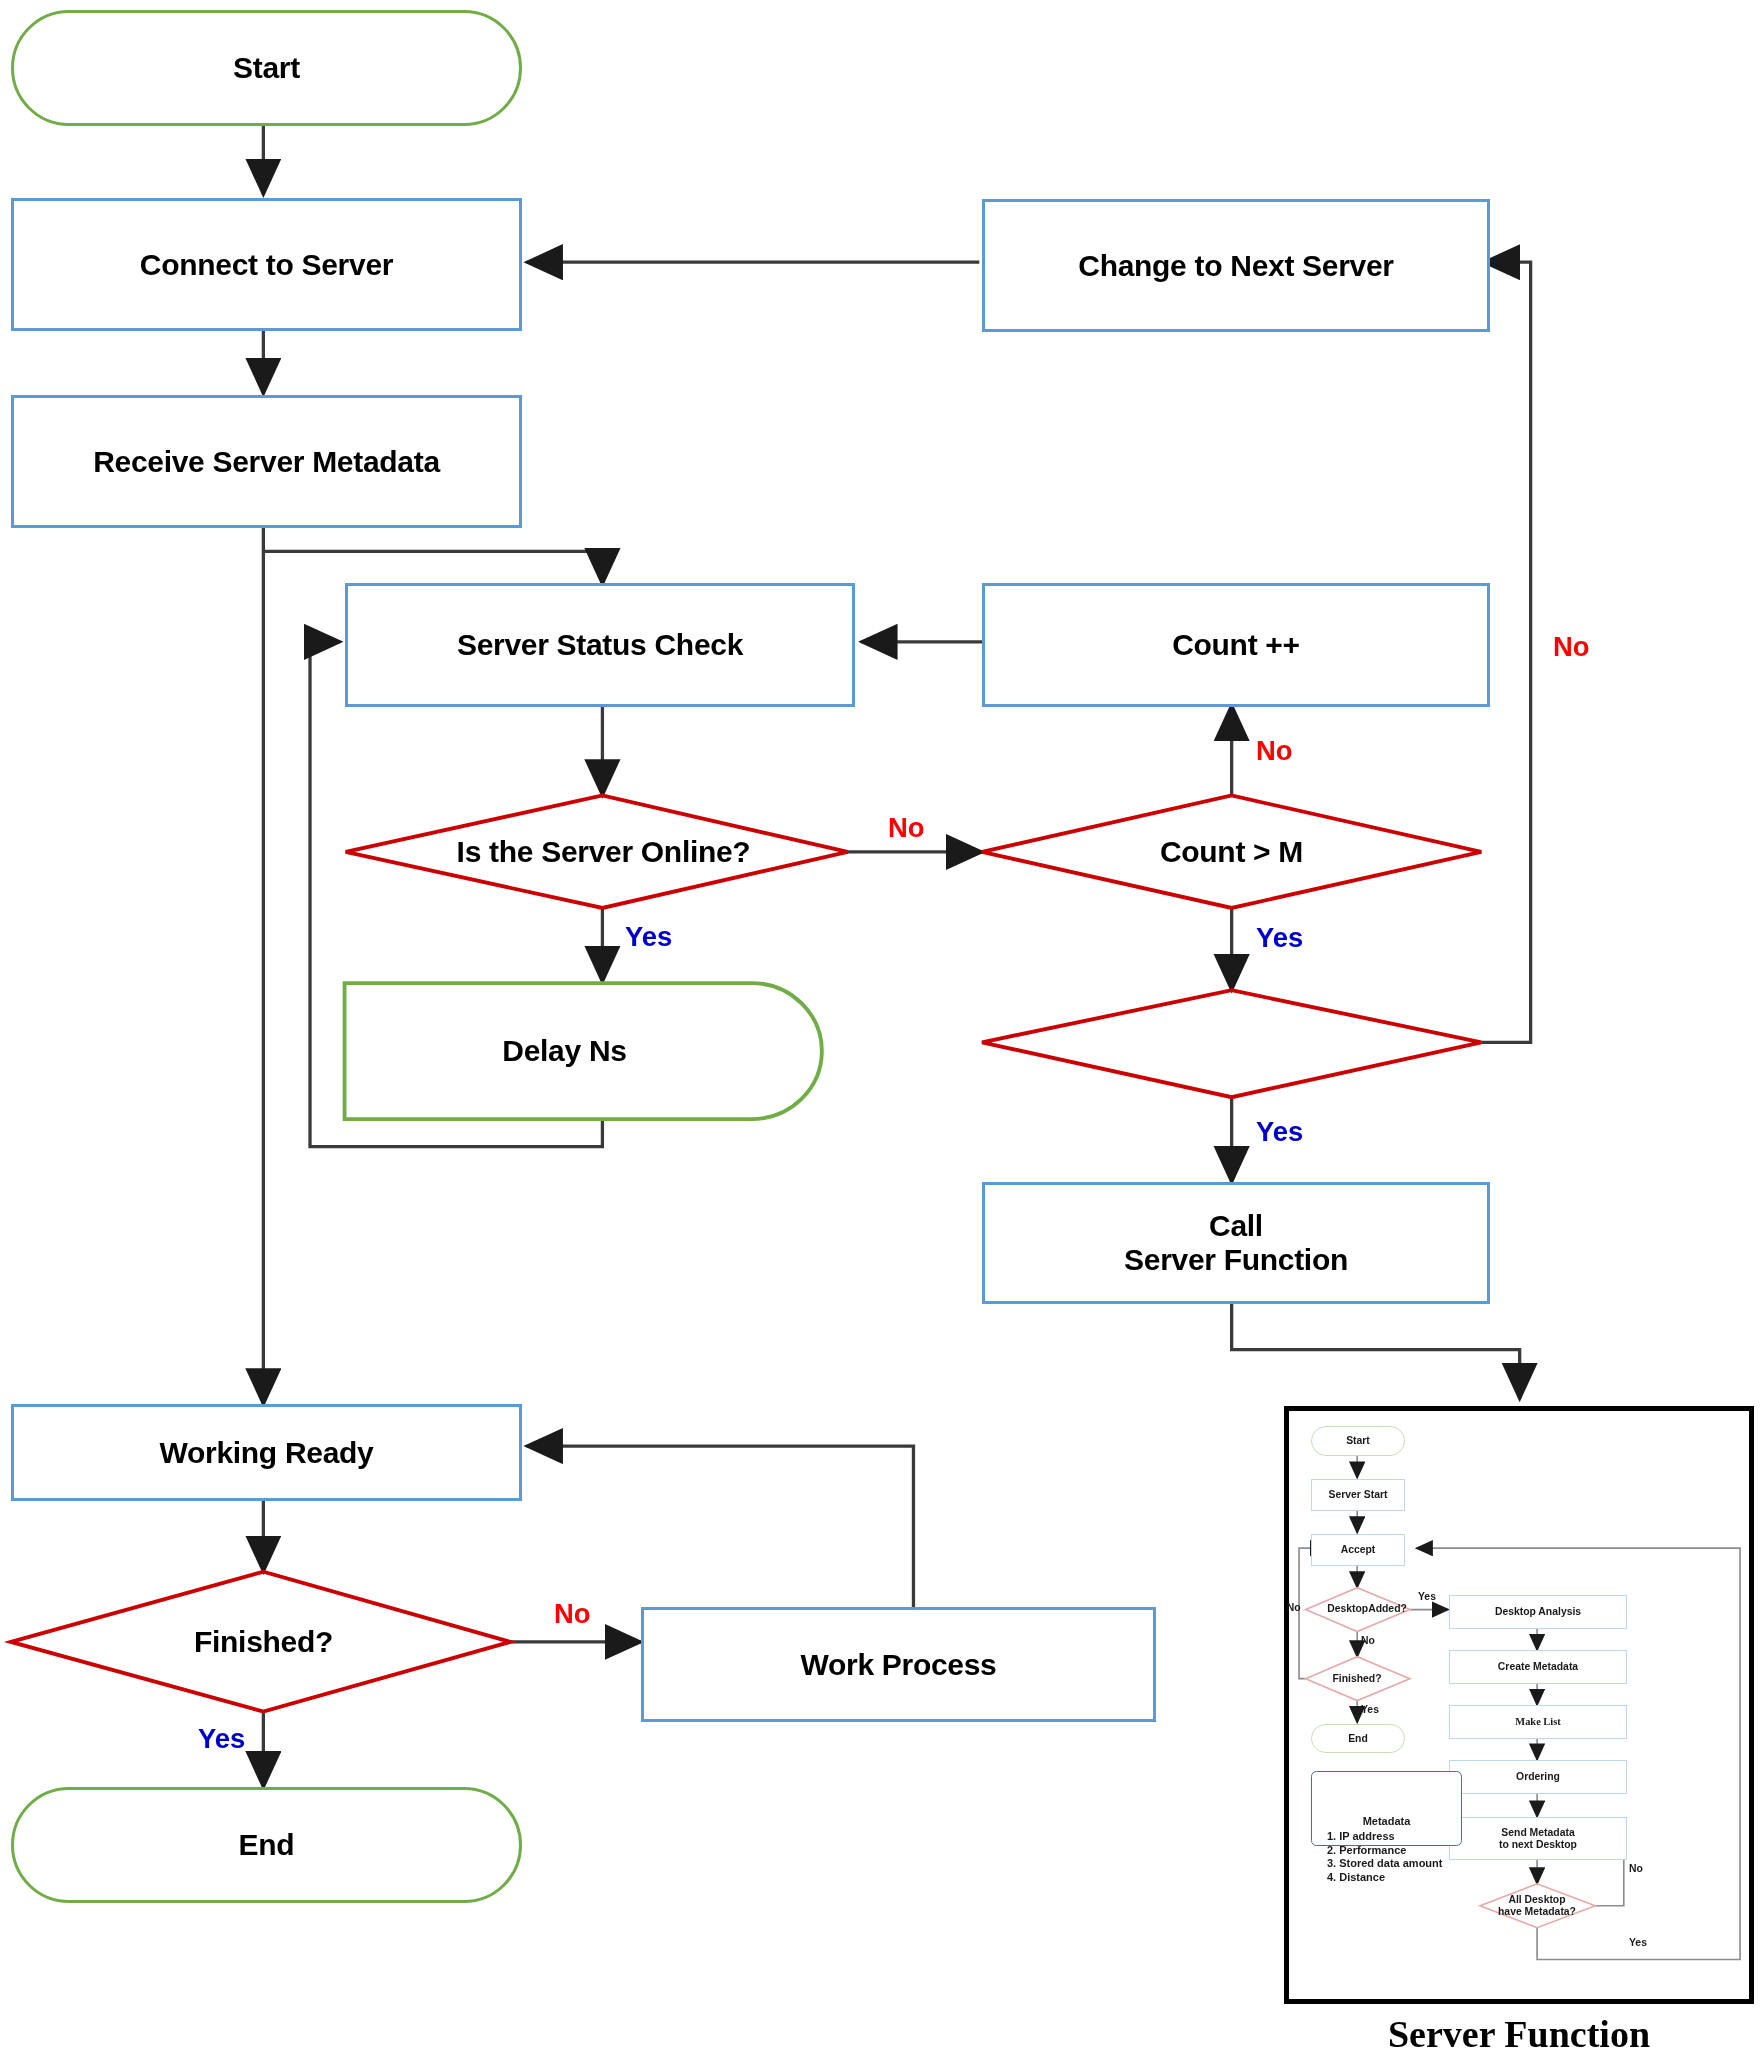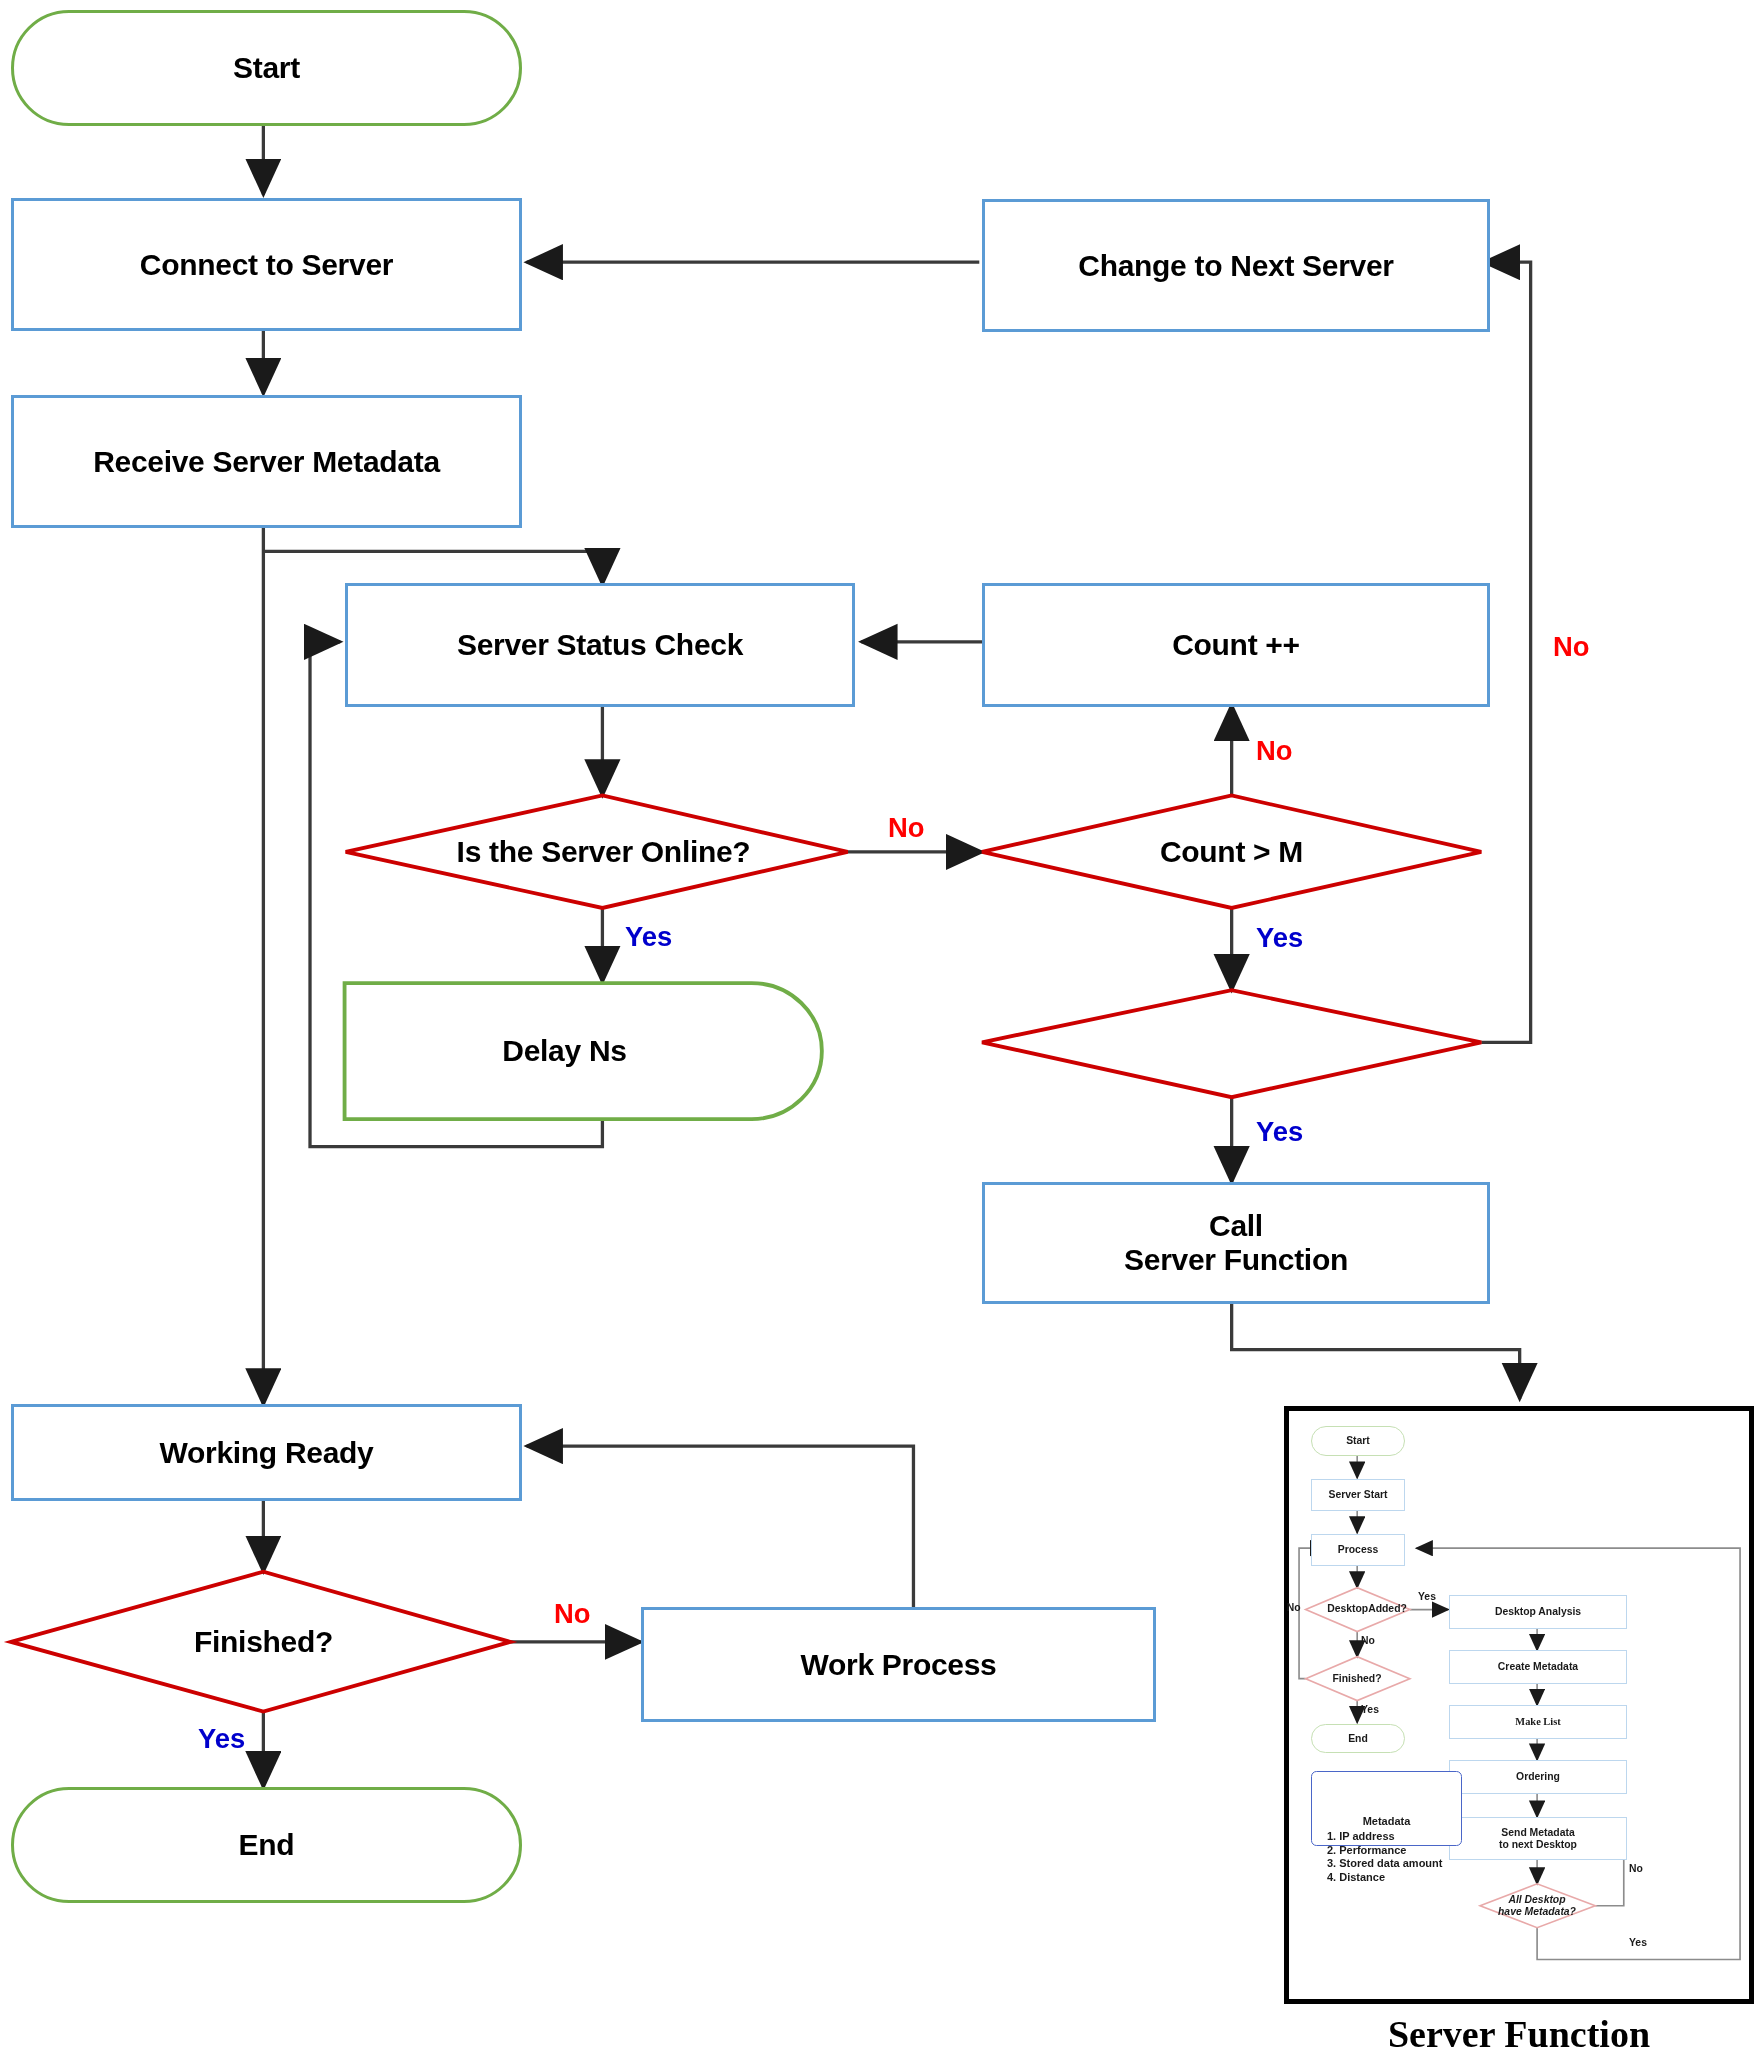--- a/index.html
+++ b/index.html
@@ -192,21 +192,21 @@
       </g>
     </svg>
 
     <div class="sub s-term" style="left:22px;top:15.4px;width:92px;height:27.4px;">
       <span>Start</span>
     </div>
     <div class="sub s-proc" style="left:22px;top:68px;width:92px;height:30px;">
       <span>Server Start</span>
     </div>
     <div class="sub s-proc" style="left:22px;top:123px;width:92px;height:30px;">
-      <span>Process</span>
+      <span>Accept</span>
     </div>
     <div class="sub" style="left:44px;top:184px;width:68px;height:28.5px;flex-direction:row;">
       <span>Desktop</span>
       <span>Added?</span>
     </div>
     <div class="sub" style="left:34px;top:260px;width:68px;height:16.5px;">
       <span>Finished?</span>
     </div>
     <div class="sub s-term" style="left:22px;top:313px;width:92px;height:27.4px;">
       <span>End</span>
@@ -221,21 +221,21 @@
     <div class="sub s-proc" style="left:160px;top:294px;width:176px;height:32px;font-family:Liberation Serif, serif;">
       <span>Make List</span>
     </div>
     <div class="sub s-proc" style="left:160px;top:349px;width:176px;height:32px;">
       <span>Ordering</span>
     </div>
     <div class="sub s-proc" style="left:160px;top:406px;width:176px;height:41px;flex-direction:column;">
       <span>Send Metadata</span>
       <span>to next Desktop</span>
     </div>
-    <div class="sub" style="left:204px;top:481px;width:88px;height:28.5px;flex-direction:column;font-style:italic;">
+    <div class="sub" style="left:204px;top:481px;width:88px;height:28.5px;flex-direction:column;">
       <span>All Desktop</span>
       <span>have Metadata?</span>
     </div>
 
     <div class="s-lbl" style="left:129px;top:180px;">Yes</div>
     <div class="s-lbl" style="left:72px;top:224px;">No</div>
     <div class="s-lbl" style="left:-2.2px;top:191px;">No</div>
     <div class="s-lbl" style="left:72px;top:293px;">Yes</div>
     <div class="s-lbl" style="left:340px;top:452px;">No</div>
     <div class="s-lbl" style="left:340px;top:526px;">Yes</div>

